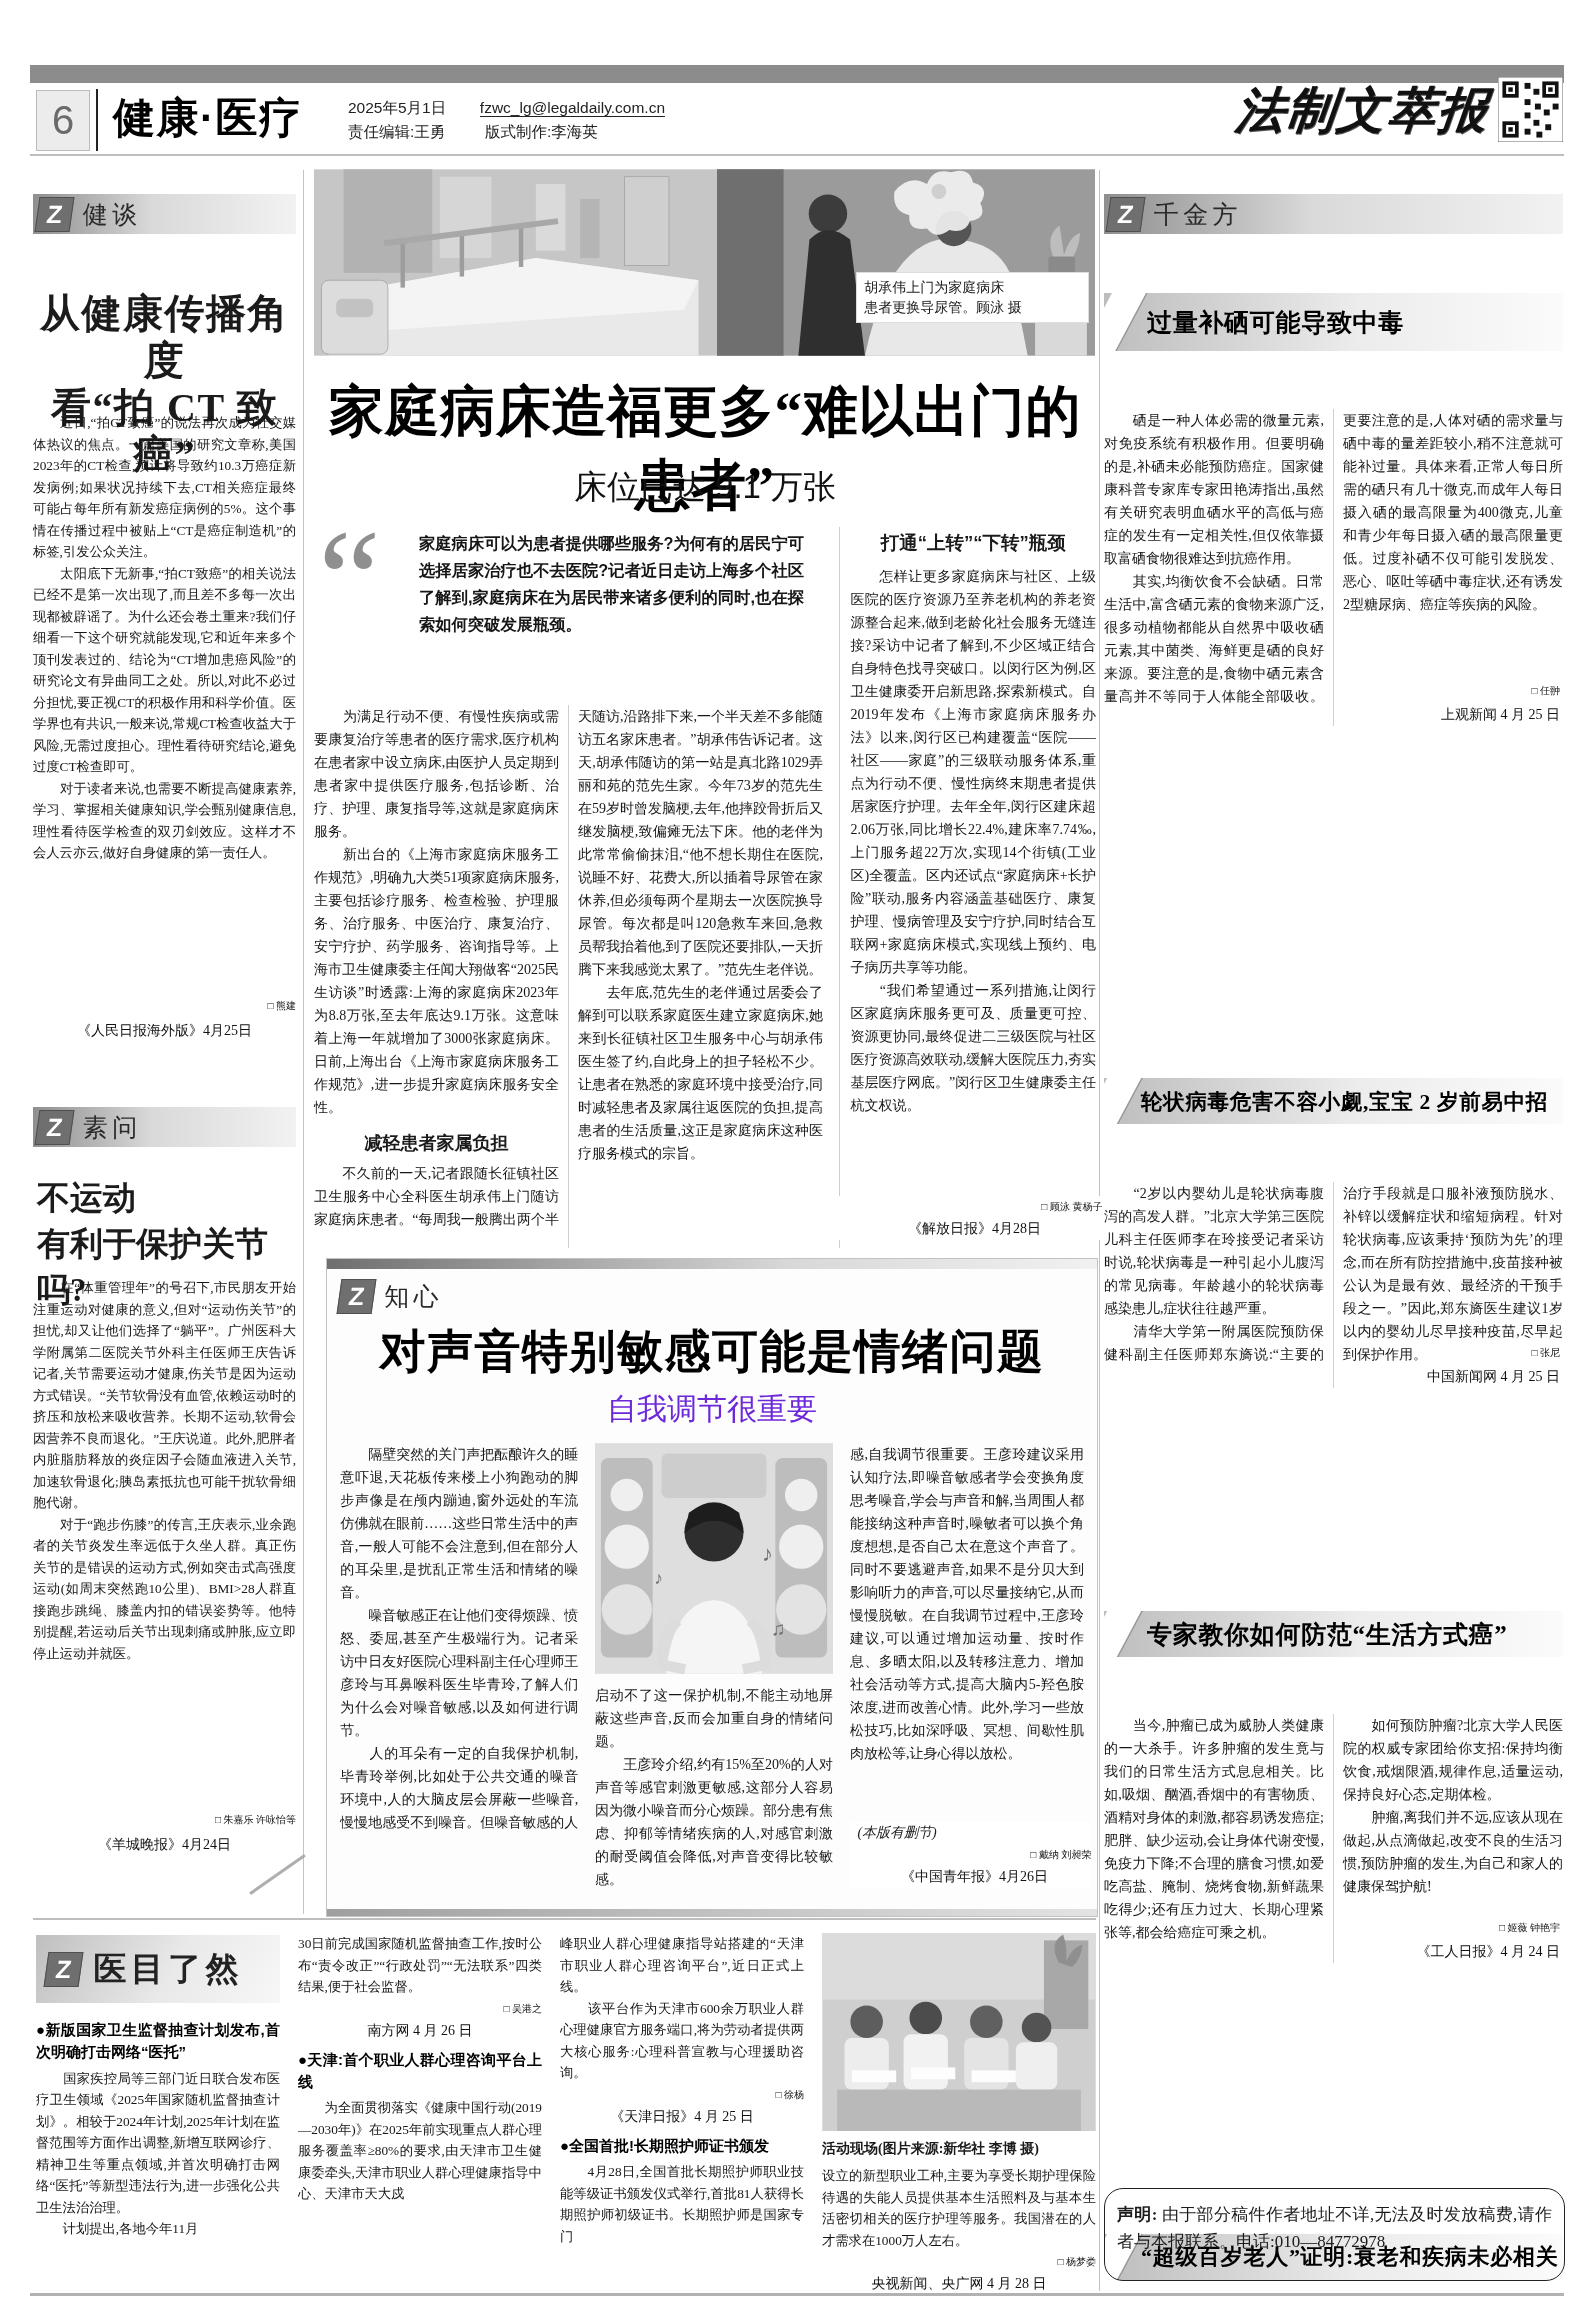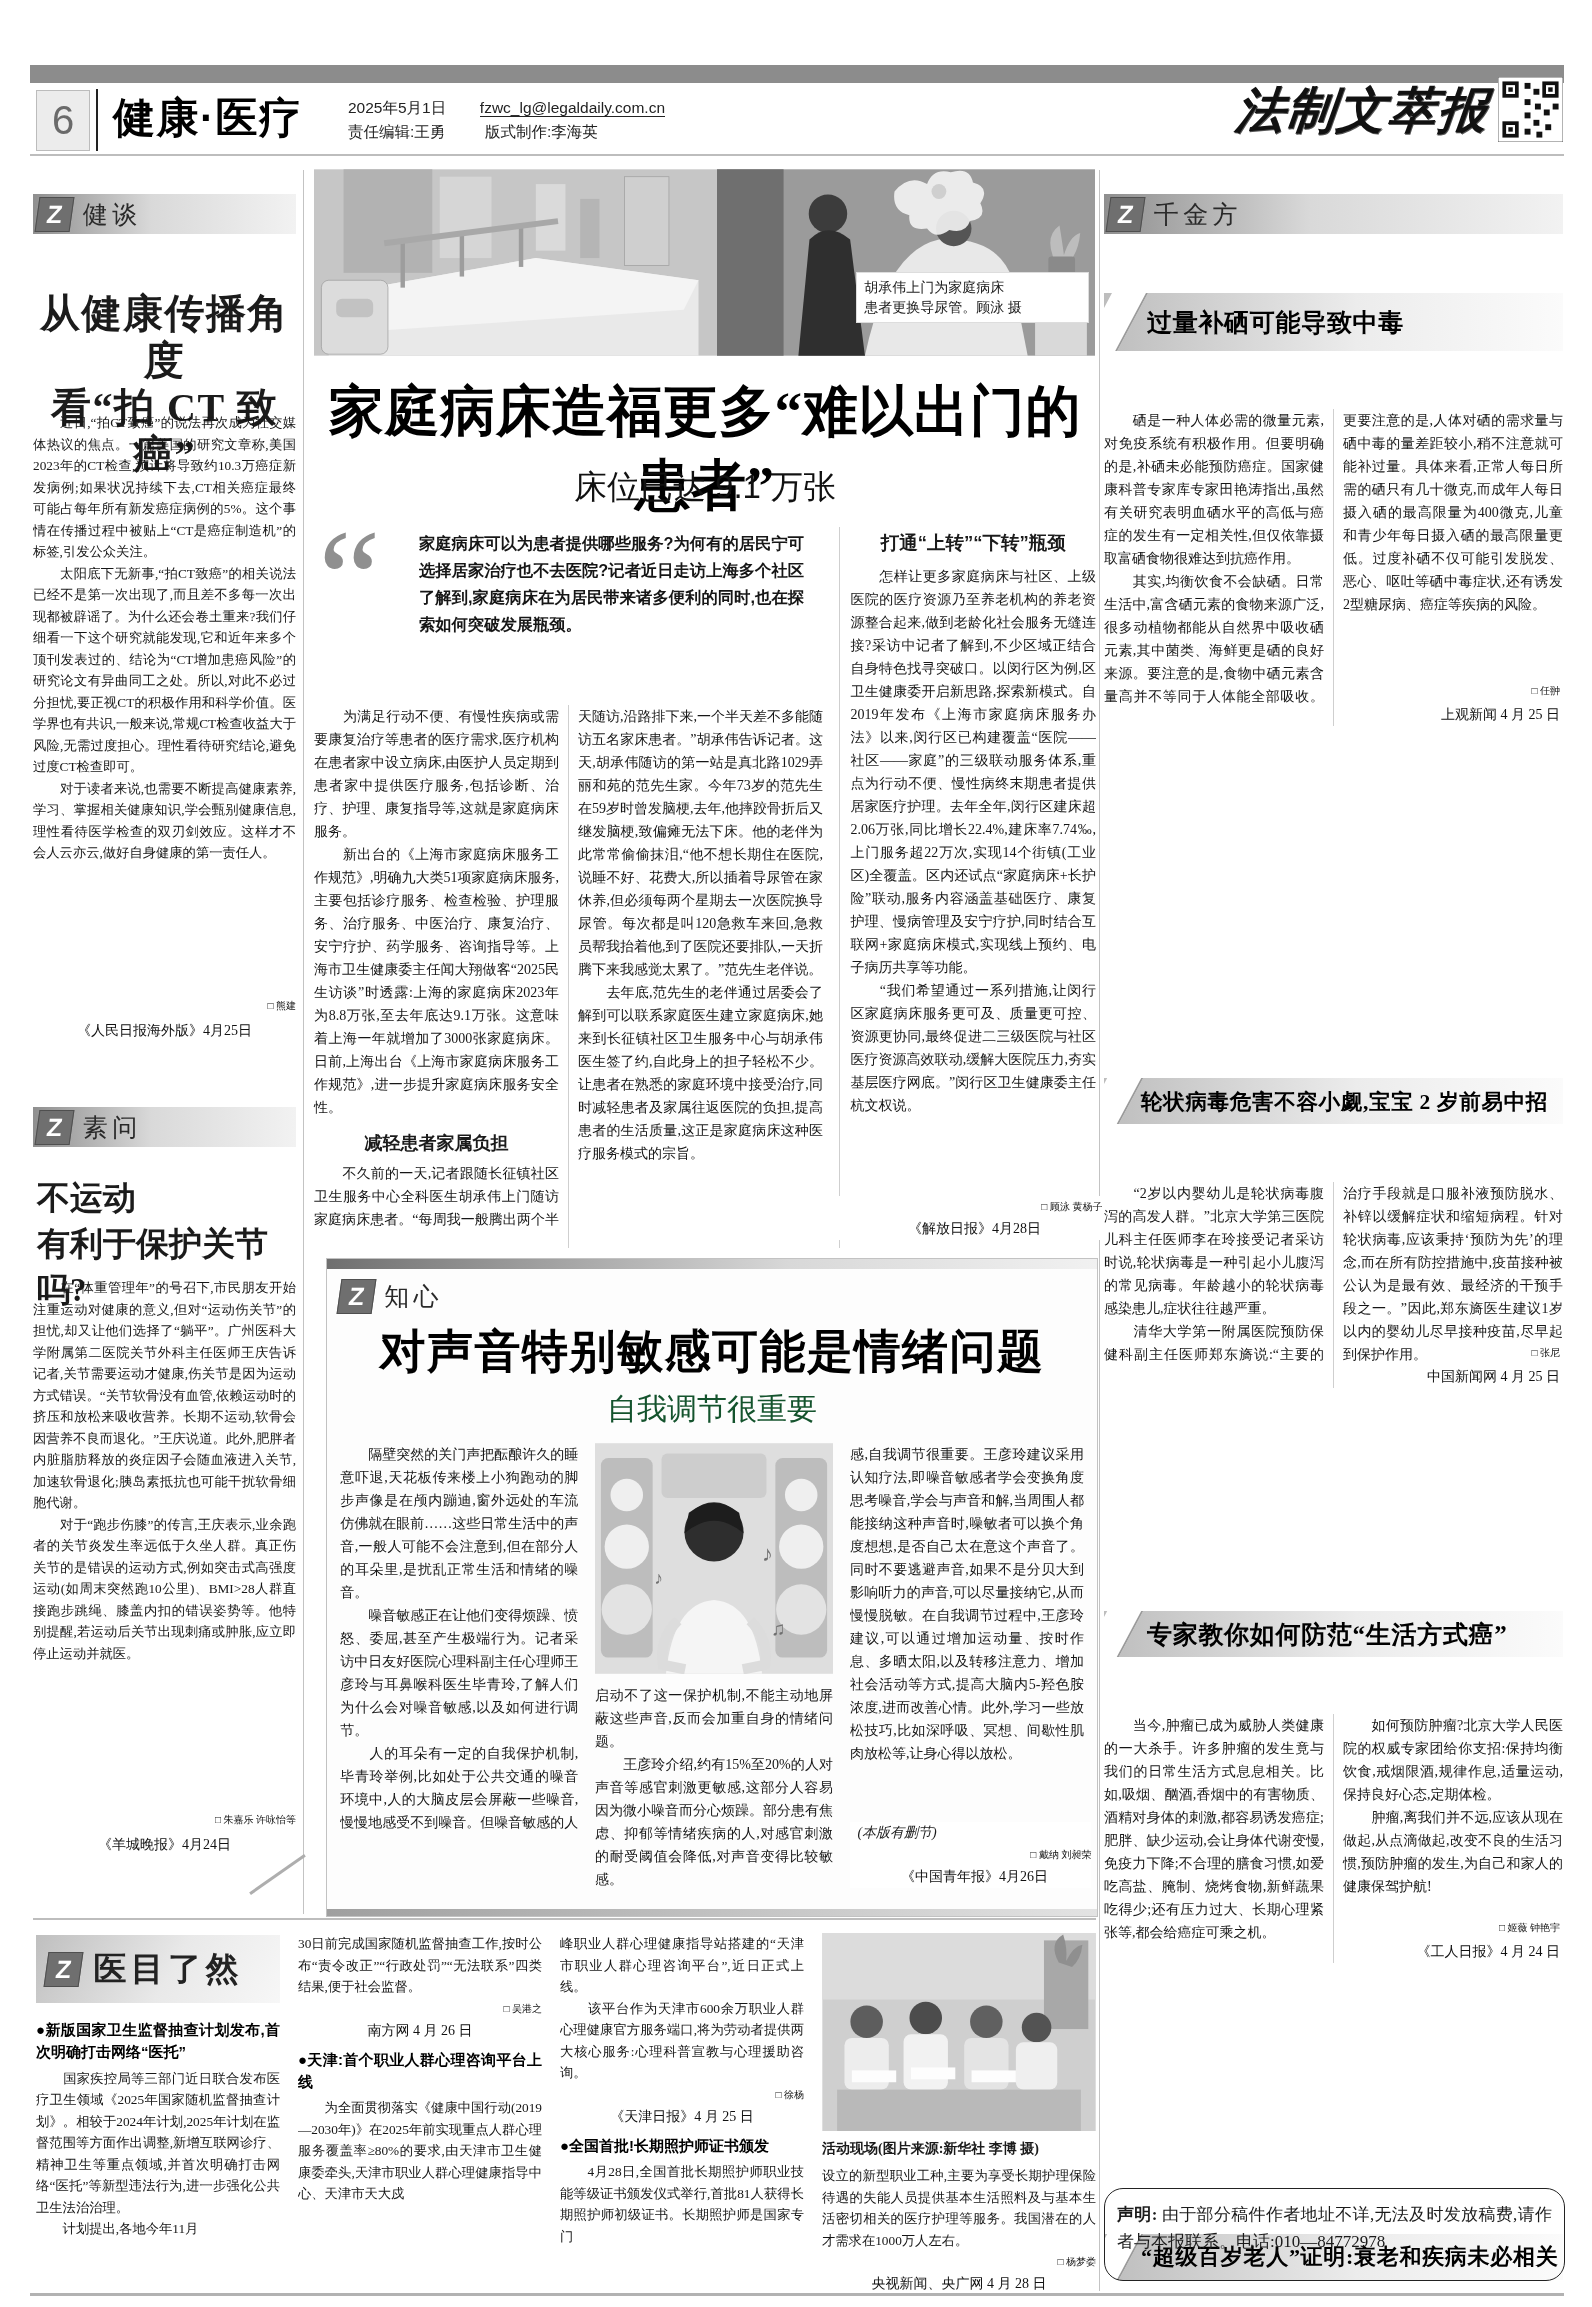--- a/index.html
+++ b/index.html
@@ -174,21 +174,21 @@
     <div class="src">《解放日报》4月28日</div>
   </div>
 
   <div class="abs" style="left:326px;top:1258px;width:770px;height:657px;border:0.7px solid #c2c2c2;background:#fdfdfd;">
     <div style="position:absolute;left:0;top:0;width:100%;height:10.4px;background:linear-gradient(90deg,#6f6f6f,#d8d8d8 60%,#f1f1f1);"></div>
     <div class="badge" style="position:absolute;left:7.4px;top:19px;width:170px;height:37px;background:none;">
       <span class="zsq">Z</span>
       <span class="blabel">知心</span>
     </div>
     <div style="position:absolute;left:0;top:62px;width:100%;text-align:center;font-size:46px;font-weight:900;letter-spacing:1.5px;color:#000;">对声音特别敏感可能是情绪问题</div>
-    <div class="sans" style="position:absolute;left:0;top:130px;width:100%;text-align:center;font-size:30px;color:#14532d;">自我调节很重要</div>
+    <div class="sans" style="position:absolute;left:0;top:130px;width:100%;text-align:center;font-size:30px;color:#6d28d9;">自我调节很重要</div>
 
     <div class="prose" style="position:absolute;left:13.3px;top:184px;width:238px;height:449px;">　　隔壁突然的关门声把酝酿许久的睡意吓退,天花板传来楼上小狗跑动的脚步声像是在颅内蹦迪,窗外远处的车流仿佛就在眼前……这些日常生活中的声音,一般人可能不会注意到,但在部分人的耳朵里,是扰乱正常生活和情绪的噪音。
 　　噪音敏感正在让他们变得烦躁、愤怒、委屈,甚至产生极端行为。记者采访中日友好医院心理科副主任心理师王彦玲与耳鼻喉科医生毕青玲,了解人们为什么会对噪音敏感,以及如何进行调节。
 　　人的耳朵有一定的自我保护机制,毕青玲举例,比如处于公共交通的噪音环境中,人的大脑皮层会屏蔽一些噪音,慢慢地感受不到噪音。但噪音敏感的人</div>
 
     <div class="abs" style="position:absolute;left:268px;top:184px;width:238px;height:449px;overflow:hidden;">
       <svg width="238" height="231" viewBox="0 0 322 312">
         <rect width="322" height="312" fill="#dedede"></rect>
         <rect x="8" y="20" width="70" height="270" rx="10" fill="#bdbdbd"></rect>
         <circle cx="43" cy="70" r="22" fill="#efefef"></circle>

